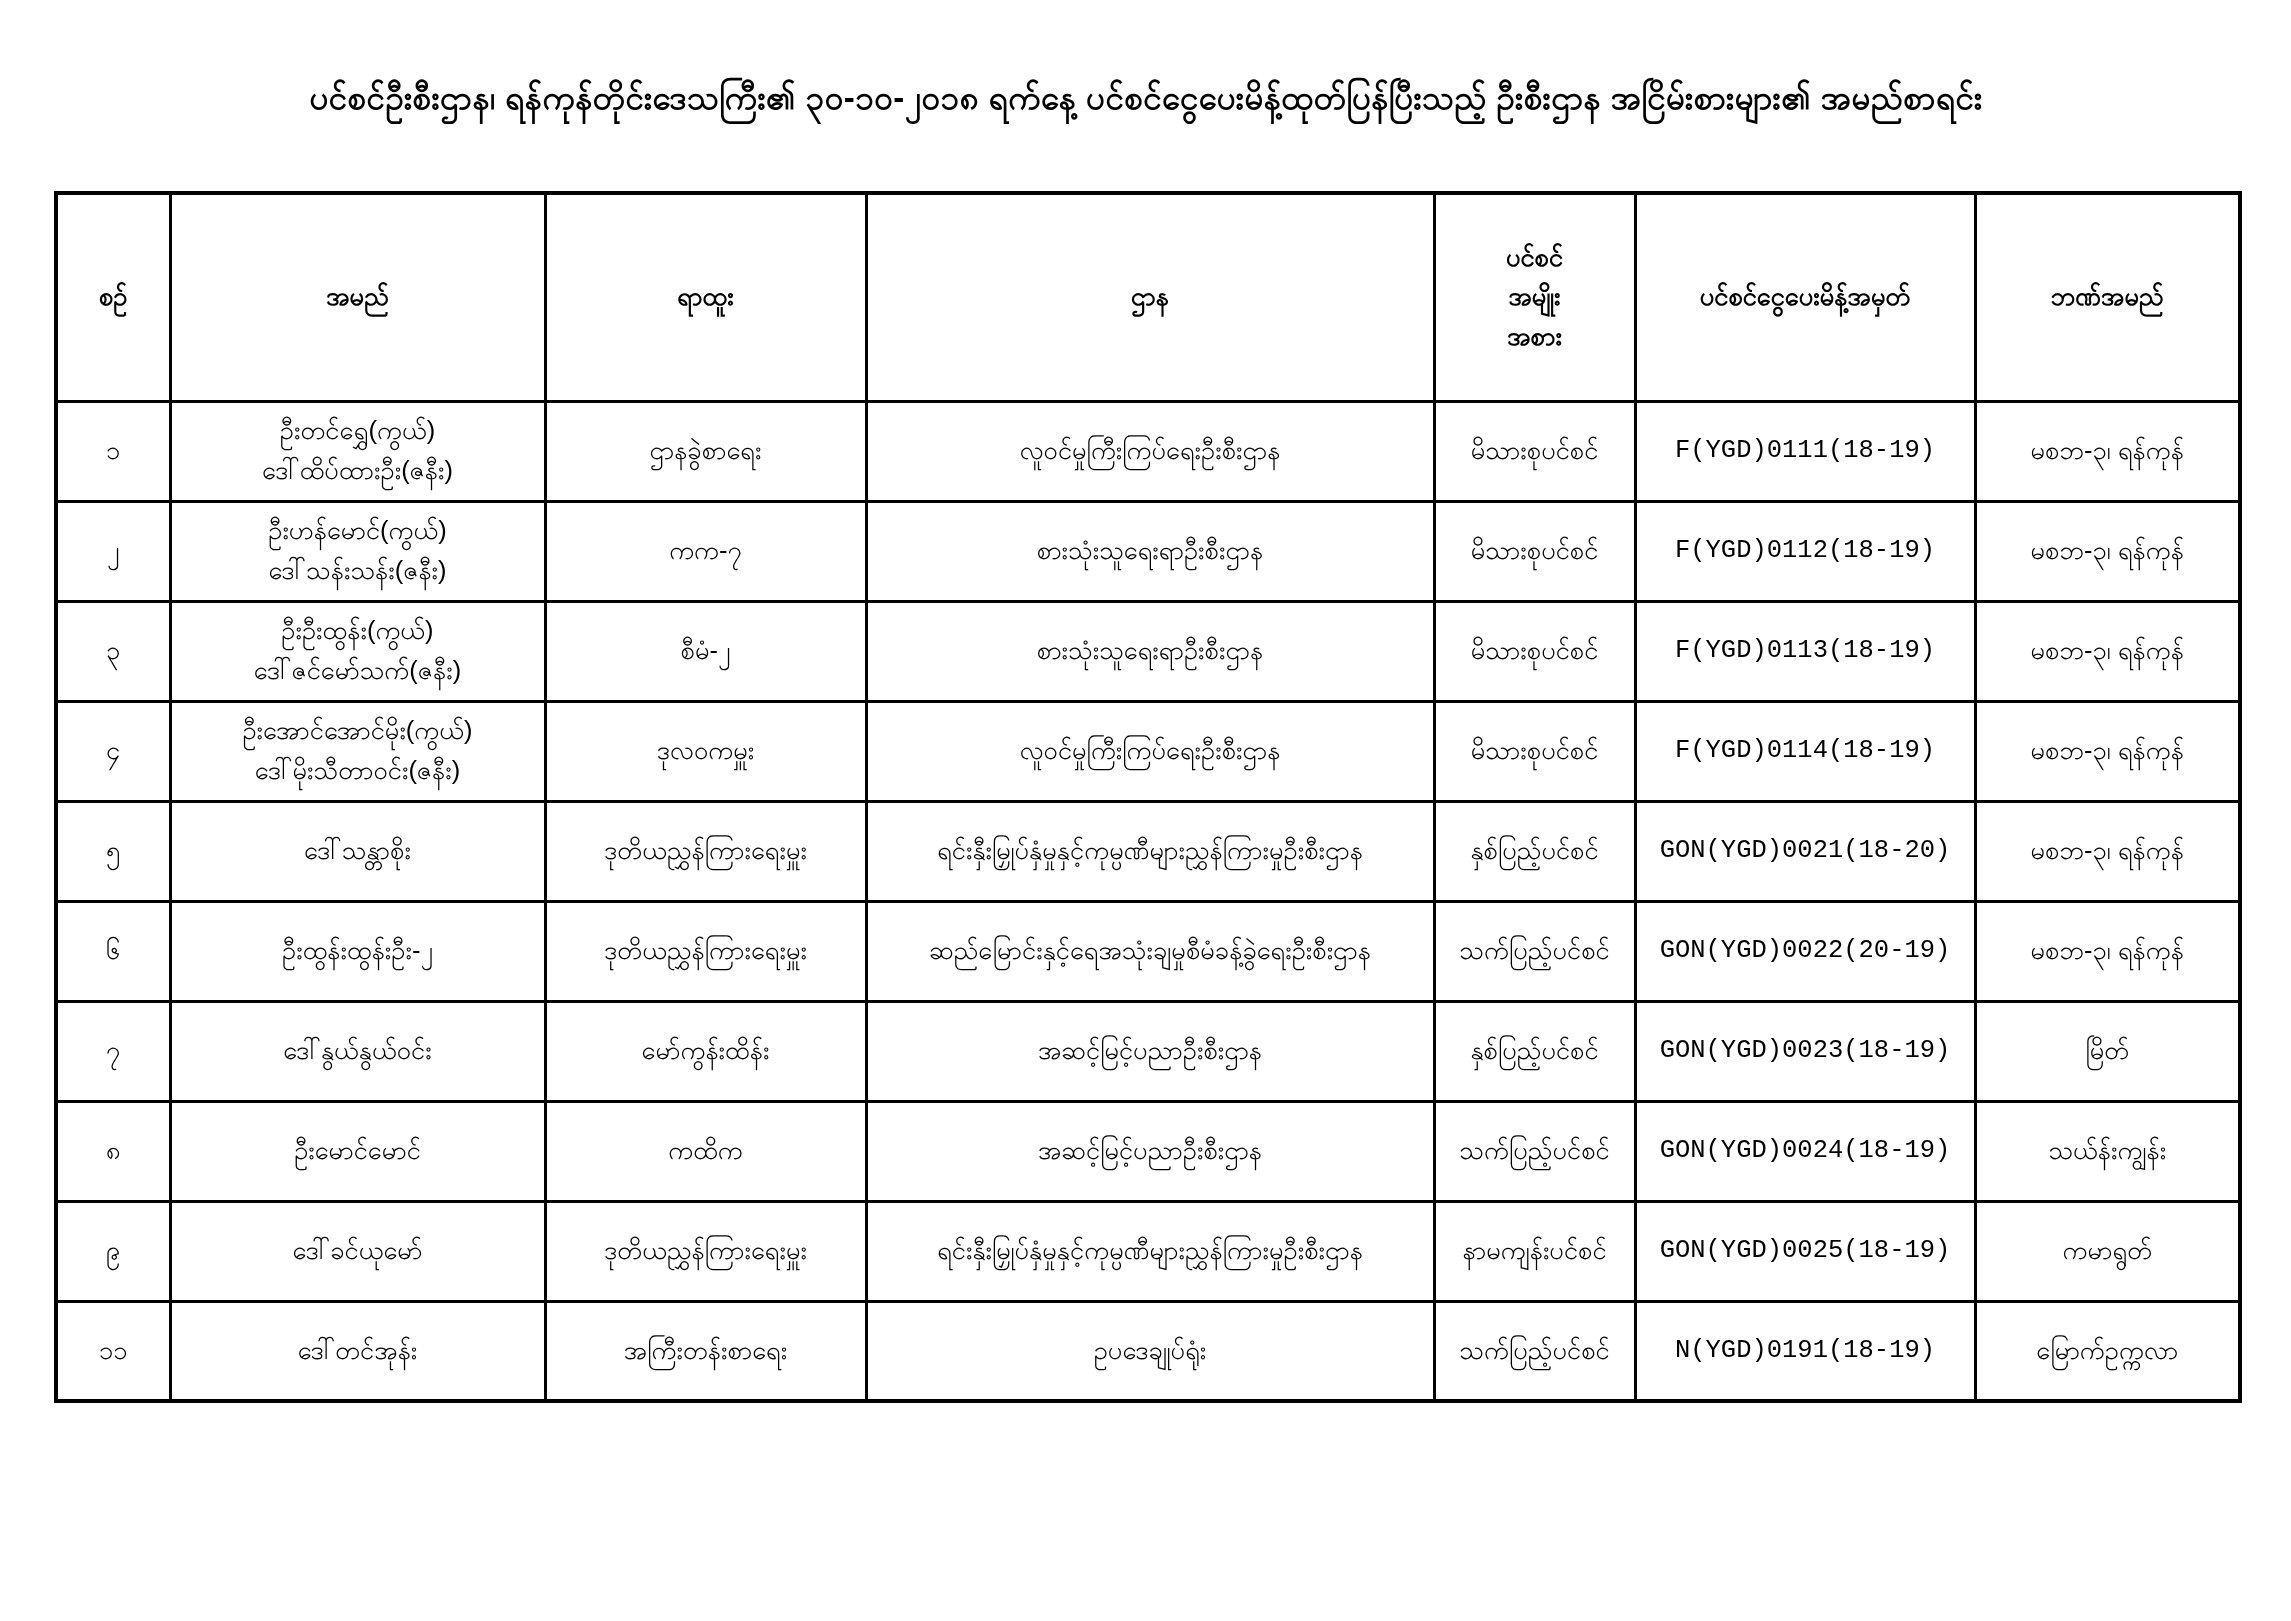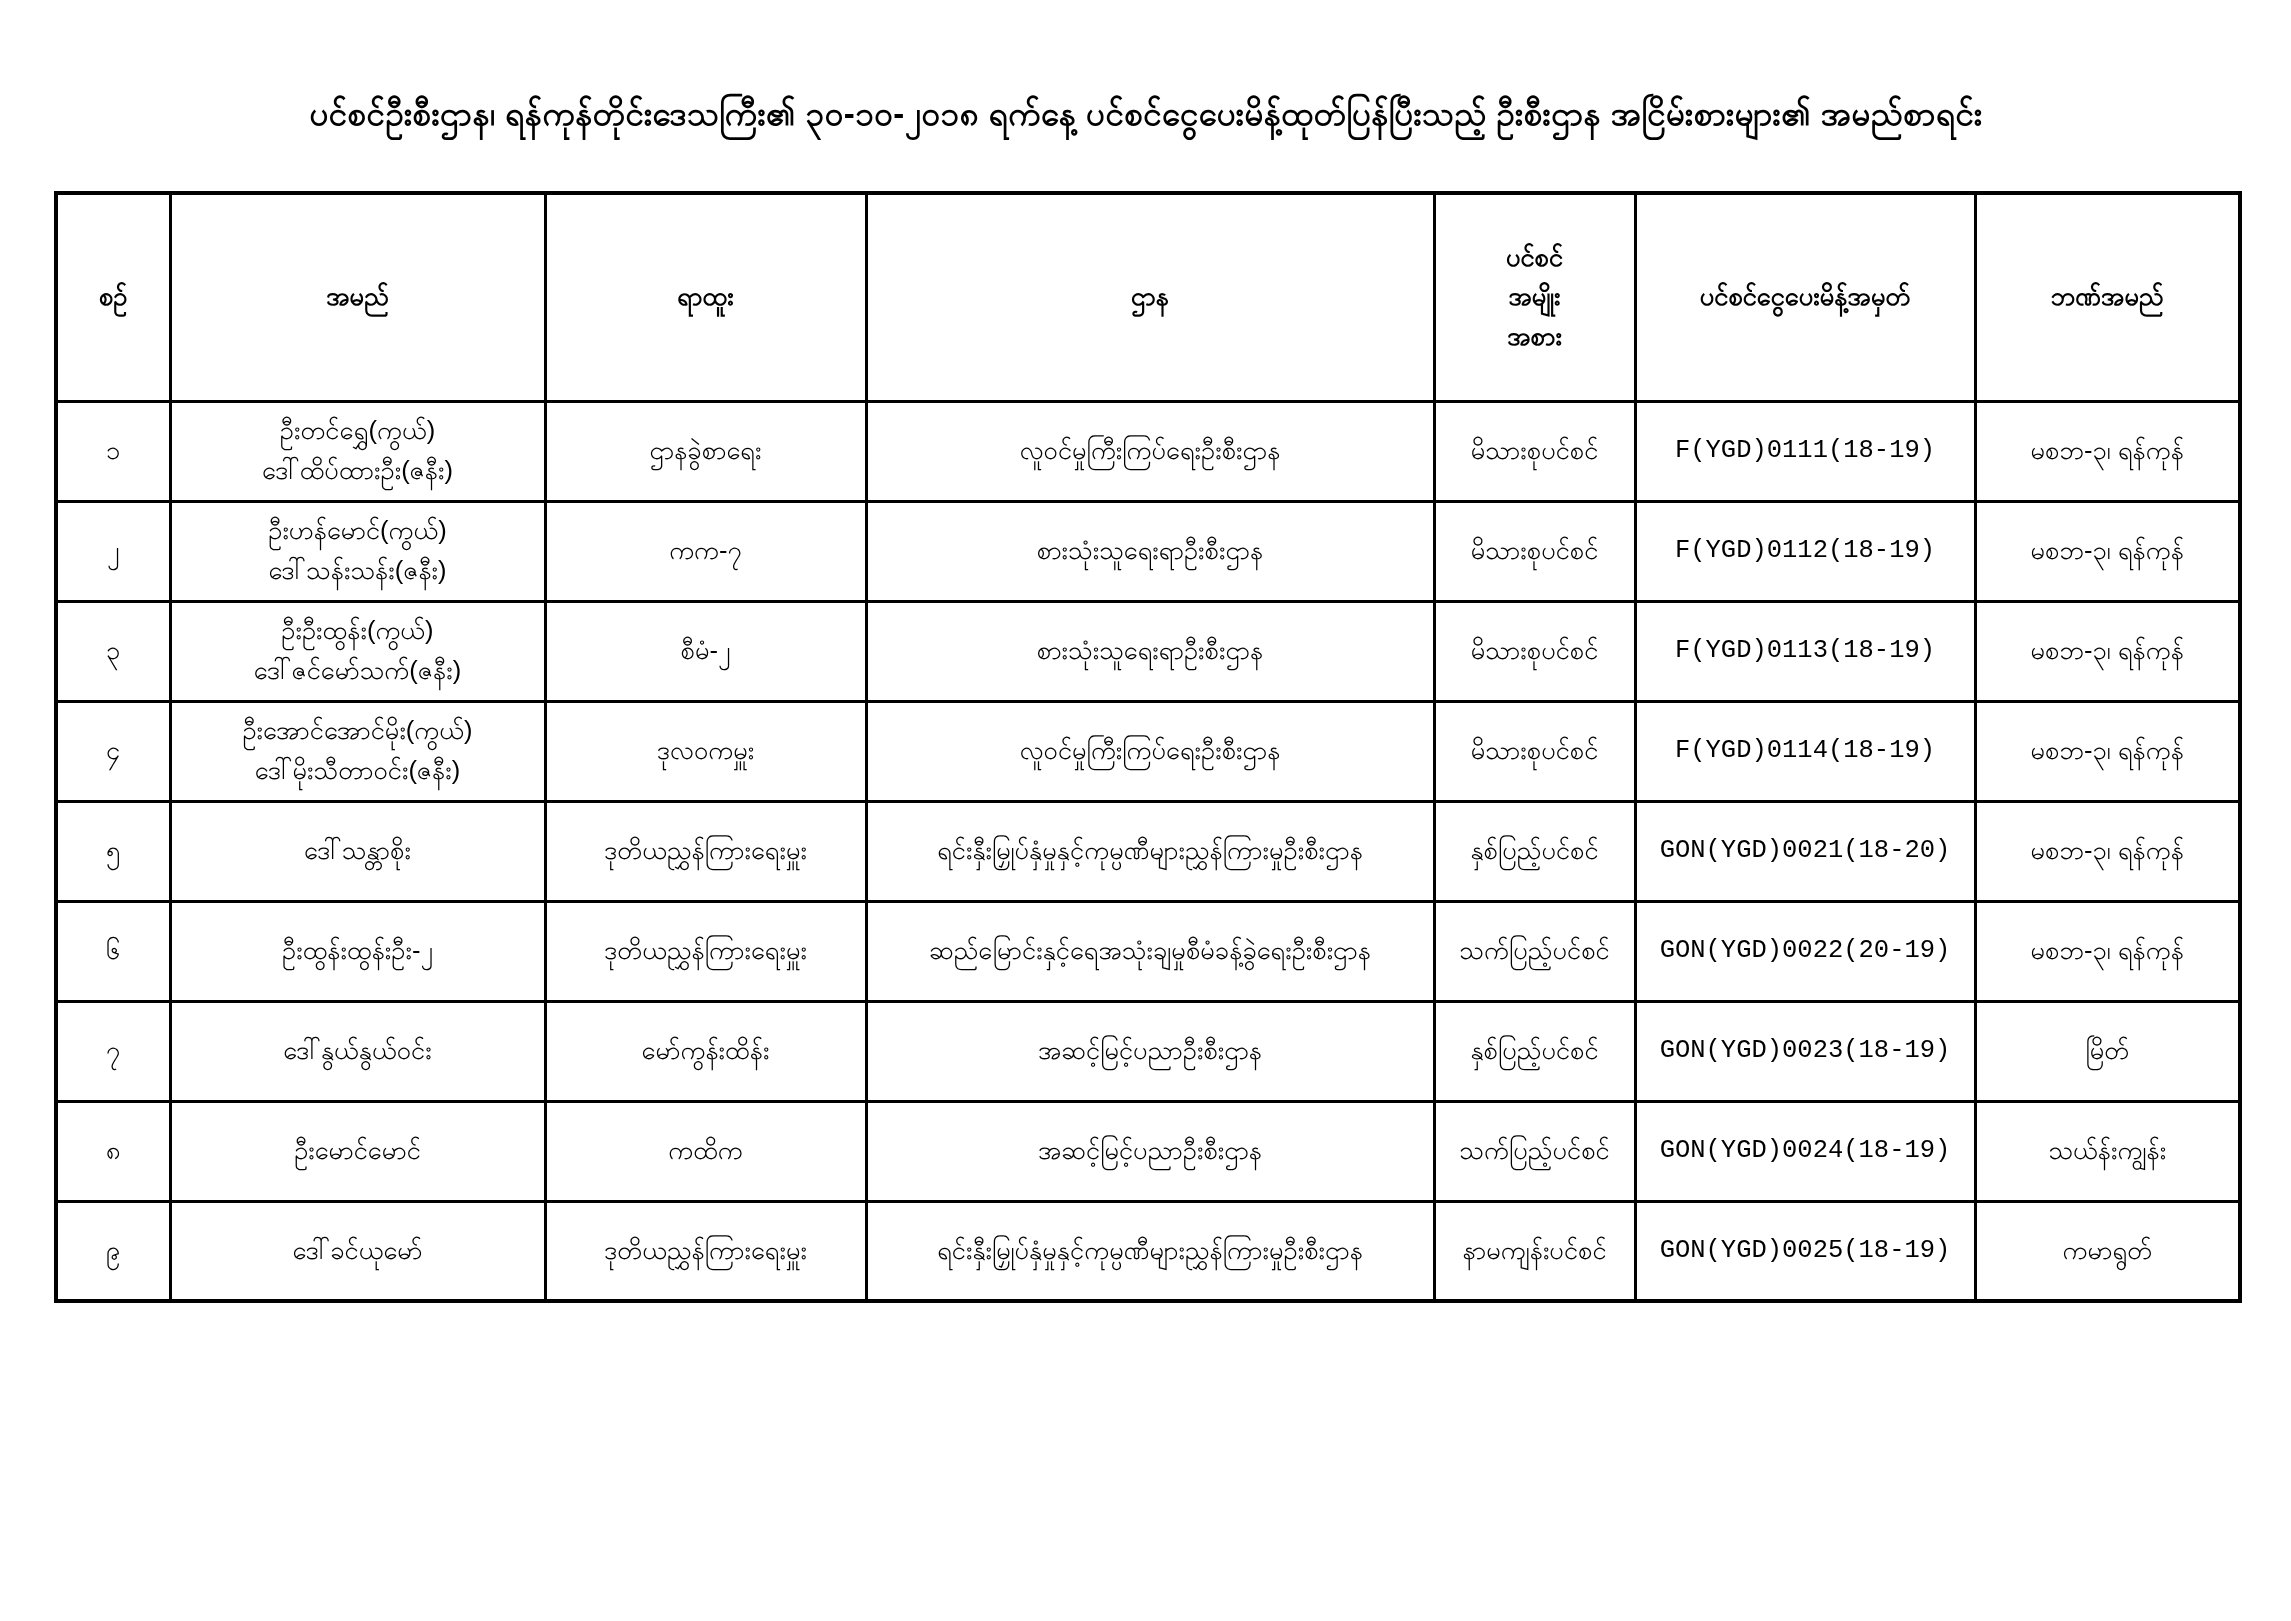--- a/index.html
+++ b/index.html
@@ -11,21 +11,21 @@
     position: relative;
     width: 2292px;
     height: 1621px;
     background: #ffffff;
     font-family: "Liberation Sans", sans-serif;
     color: #000000;
     overflow: hidden;
   }
   .doc-title {
     position: absolute;
-    top: 92px;
+    top: 76px;
     left: 0;
     width: 100%;
     text-align: center;
     font-size: 33px;
     font-weight: bold;
     letter-spacing: 0.5px;
     margin: 0;
     white-space: nowrap;
   }
   table.pensioners {
@@ -177,17 +177,26 @@
       <td class="cell-no">၉</td>
       <td class="cell-name">ဒေါ်ခင်ယုမော်</td>
       <td class="cell-position">ဒုတိယညွှန်ကြားရေးမှူး</td>
       <td class="cell-department">ရင်းနှီးမြှုပ်နှံမှုနှင့်ကုမ္ပဏီများညွှန်ကြားမှုဦးစီးဌာန</td>
       <td class="cell-type">နာမကျန်းပင်စင်</td>
       <td class="cell-pension-no">GON(YGD)0025(18-19)</td>
       <td class="cell-bank">ကမာရွတ်</td>
     </tr>
 
 
+    <tr>
+      <td class="cell-no">၁၁</td>
+      <td class="cell-name">ဒေါ်တင်အုန်း</td>
+      <td class="cell-position">အကြီးတန်းစာရေး</td>
+      <td class="cell-department">ဥပဒေချုပ်ရုံး</td>
+      <td class="cell-type">သက်ပြည့်ပင်စင်</td>
+      <td class="cell-pension-no">N(YGD)0191(18-19)</td>
+      <td class="cell-bank">မြောက်ဥက္ကလာ</td>
+    </tr>
   </tbody>
   </table>
 
 </div>
 
 
 </body></html>

